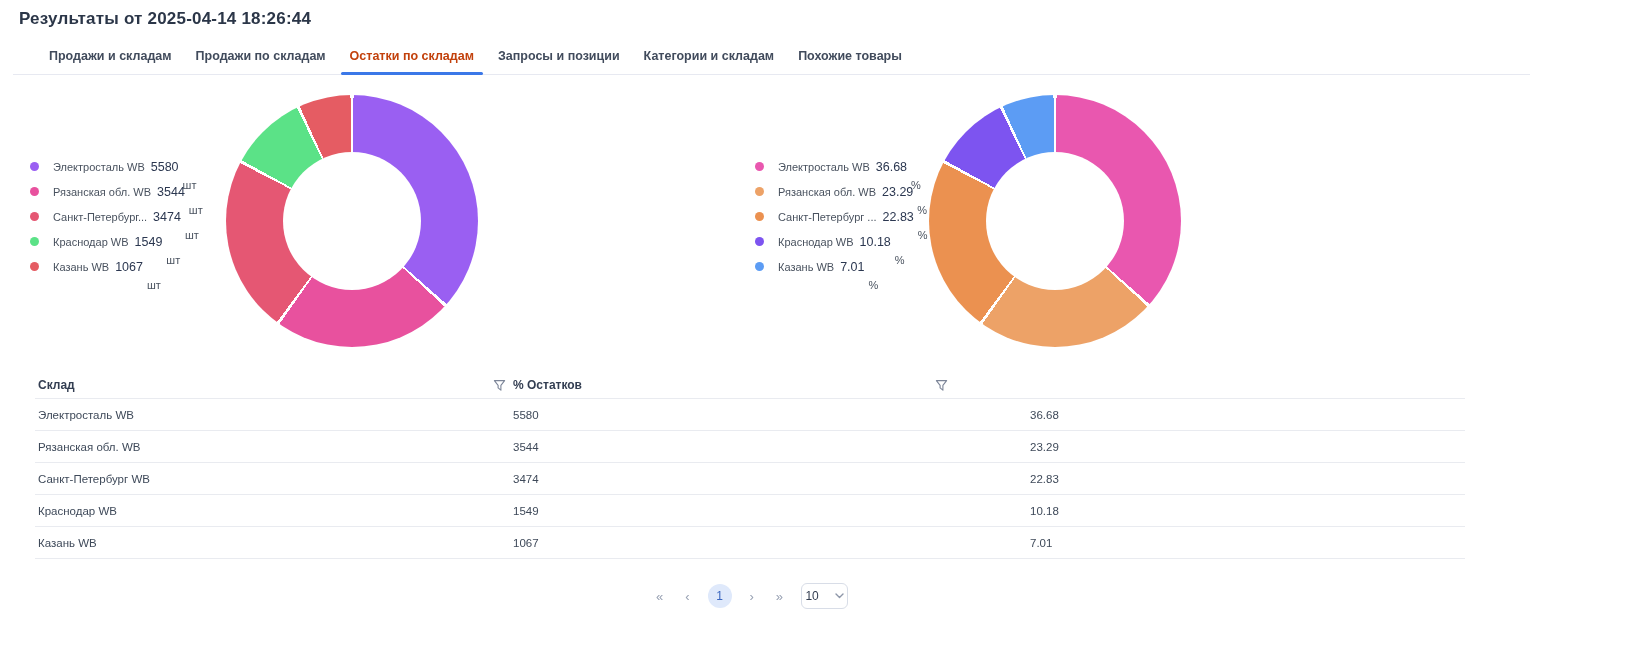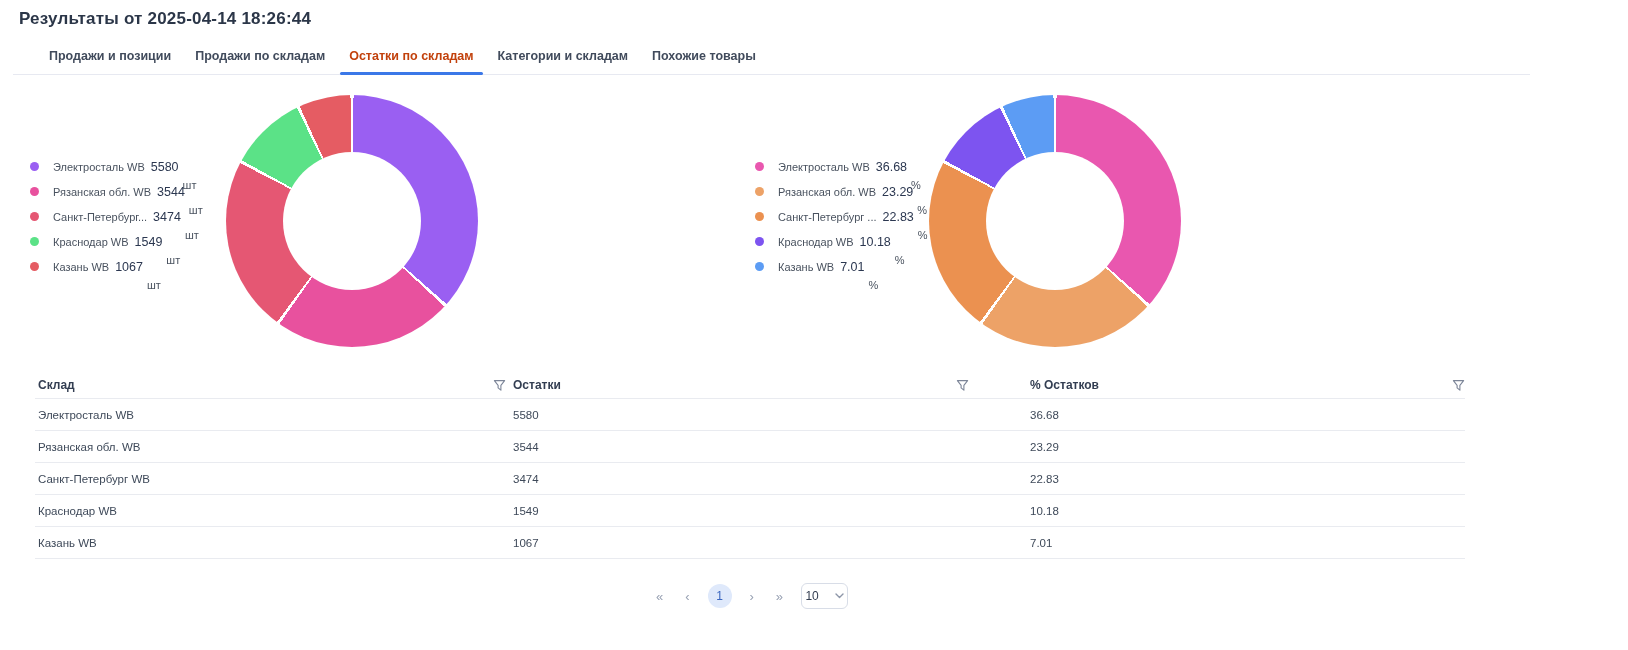--- a/index.html
+++ b/index.html
@@ -53,23 +53,24 @@
   .pg-size { width:47px; height:26px; border:1px solid #d8dde7; border-radius:6px; display:flex; align-items:center; justify-content:center; gap:16px; font-size:12px; color:#323d50; cursor:pointer; background:#fff; }
 </style>
 </head>
 <body>
 
 <div id="page">
 
   <div class="page-title">Результаты от 2025-04-14 18:26:44</div>
 
   <div class="tabs">
-    <div class="tab">Продажи и позиции</div>
+    <div class="tab">Продажи и складам</div>
     <div class="tab">Продажи по складам</div>
     <div class="tab active">Остатки по складам</div>
+    <div class="tab">Запросы и позиции</div>
     <div class="tab">Категории и складам</div>
     <div class="tab">Похожие товары</div>
   </div>
 
   <div class="charts">
 
     <div class="legend legend-left">
       <div class="lg-item">
         <span class="dot" style="background: rgb(154, 95, 242);"></span>
         <span class="lg-label">Электросталь WB</span>
@@ -137,28 +138,20 @@
       </div>
     </div>
 
     <div class="donut donut-right" style="background: conic-gradient(rgb(255, 255, 255) 0deg, rgb(255, 255, 255) 0.7deg, rgb(233, 87, 175) 0.7deg, rgb(233, 87, 175) 131.361deg, rgb(255, 255, 255) 131.361deg, rgb(255, 255, 255) 132.061deg, rgb(255, 255, 255) 132.061deg, rgb(255, 255, 255) 132.761deg, rgb(237, 162, 103) 132.761deg, rgb(237, 162, 103) 215.214deg, rgb(255, 255, 255) 215.214deg, rgb(255, 255, 255) 215.914deg, rgb(255, 255, 255) 215.914deg, rgb(255, 255, 255) 216.614deg, rgb(235, 145, 80) 216.614deg, rgb(235, 145, 80) 297.41deg, rgb(255, 255, 255) 297.41deg, rgb(255, 255, 255) 298.11deg, rgb(255, 255, 255) 298.11deg, rgb(255, 255, 255) 298.81deg, rgb(125, 84, 240) 298.81deg, rgb(125, 84, 240) 334.061deg, rgb(255, 255, 255) 334.061deg, rgb(255, 255, 255) 334.761deg, rgb(255, 255, 255) 334.761deg, rgb(255, 255, 255) 335.461deg, rgb(92, 156, 244) 335.461deg, rgb(92, 156, 244) 359.3deg, rgb(255, 255, 255) 359.3deg, rgb(255, 255, 255) 360deg);"></div>
   </div>
 
   <div class="wh-table">
     <div class="tr head">
       <div class="th c1">
         <span>Склад</span>
-        <button class="filter-btn">
-          <svg width="13" height="13" viewBox="0 0 14 14">
-              <path d="M1.5 1.8 h11 L8.5 6.8 v5.2 L5.5 9.6 V6.8 Z" fill="none" stroke="#7c8598" stroke-width="1.2" stroke-linejoin="round"></path>
-            </svg>
-        </button>
-      </div>
-      <div class="th c2">
-        <span>Остатки</span>
         <button class="filter-btn">
           <svg width="13" height="13" viewBox="0 0 14 14">
               <path d="M1.5 1.8 h11 L8.5 6.8 v5.2 L5.5 9.6 V6.8 Z" fill="none" stroke="#7c8598" stroke-width="1.2" stroke-linejoin="round"></path>
             </svg>
         </button>
       </div>
       <div class="th c3">
         <span>% Остатков</span>
         <button class="filter-btn">
           <svg width="13" height="13" viewBox="0 0 14 14">

